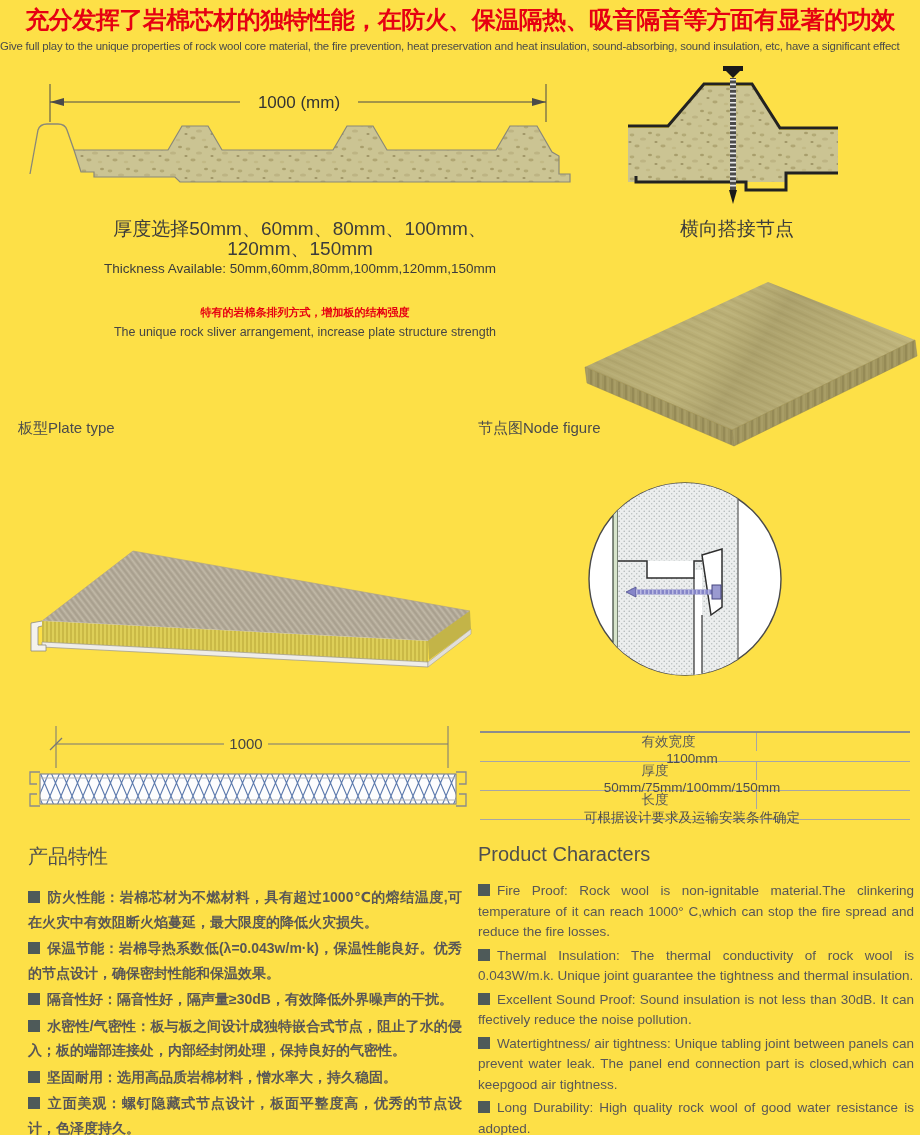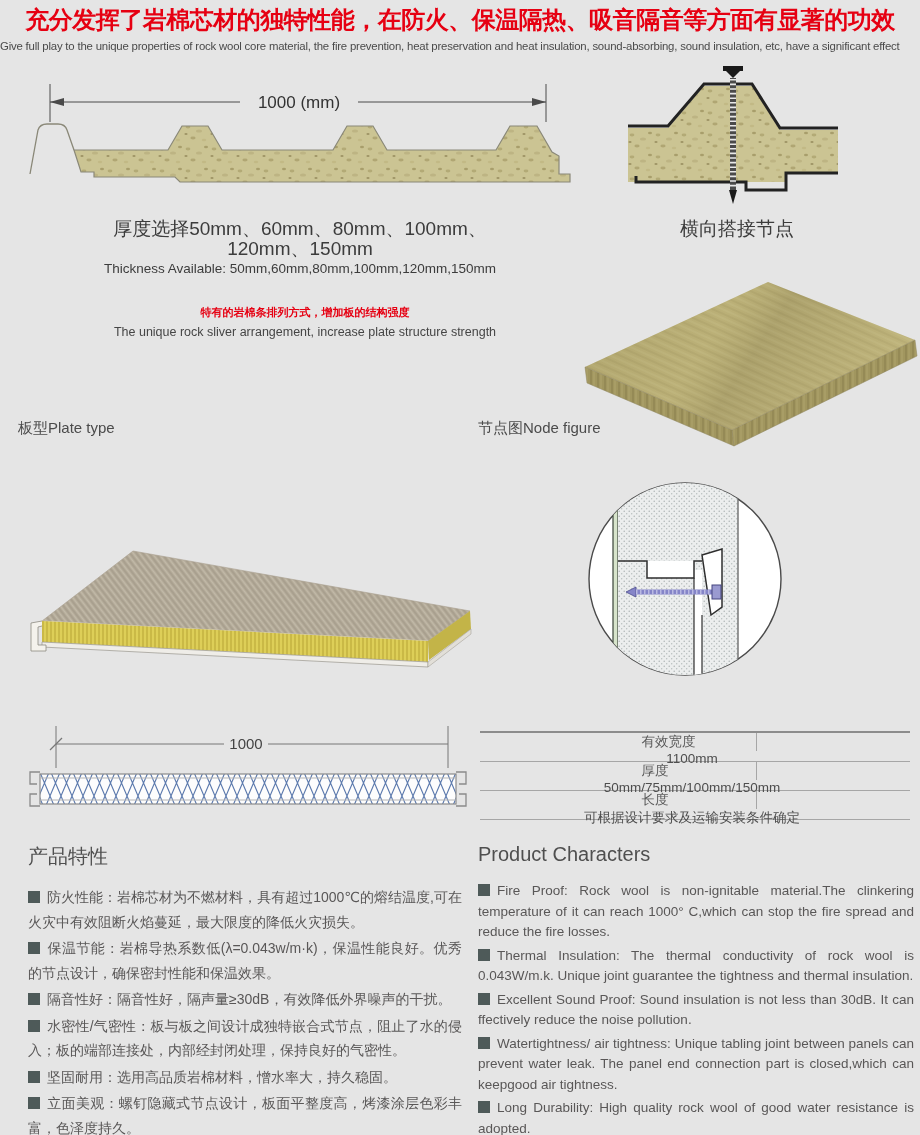--- a/index.html
+++ b/index.html
@@ -1,17 +1,17 @@
 <!DOCTYPE html>
 <html><head>
 <meta charset="utf-8">
 <style>
   html,body { margin:0; padding:0; background:#ffffff; }
   .page {
-    position:relative; width:920px; height:1135px; background:#e5e5e5;
+    position:relative; width:920px; height:1135px; background:#fde047;
     font-family:"Liberation Sans","DejaVu Sans",sans-serif; overflow:hidden;
   }
   
   .main-title {
     position:absolute; top:4px; left:0; width:920px; text-align:center;
     font-size:24px; font-weight:bold; color:#e60012; letter-spacing:-0.5px; white-space:nowrap;
   }
   .sub-title {
     position:absolute; top:40px; left:0; width:920px; text-align:left;
     font-size:11.4px; color:#4a4a4a; letter-spacing:-0.2px; white-space:nowrap; overflow:hidden;
@@ -32,21 +32,21 @@
   .spec-table { position:absolute; left:480px; top:731px; width:430px; border-top:2px solid #8c8c8c; }
   .spec-row { display:flex; height:28px; border-bottom:1px solid #a6a6a6; align-items:center; font-size:13.5px;flex-direction:column; }
   .spec-label { width:114px; padding-left:8px; color:#5a5a5a; border-right:1px solid #a6a6a6;
                 height:100%; display:flex; align-items:center; }
   .spec-value { flex:1; text-align:right; padding-right:6px; color:#4e4e4e; }
   
   .features { position:absolute; color:#595757; }
   .features.zh { left:28px;  top:843px; width:434px; }
   .features.en { left:478px; top:843px; width:436px; }
   .features .heading { font-size:20px; color:#4f4f4f; margin:0 0 15px 0; font-weight:400; }
-  .features.zh .item { font-size:14px;   line-height:24.5px; text-align:justify; margin-bottom:2px; }
+  .features.zh .item { font-size:14px;   line-height:24.5px; text-align:justify; margin-bottom:2px;font-weight:bold; }
   .features.en .item { font-size:13.5px; line-height:20.5px; text-align:justify; margin-bottom:3px; }
   .sq { display:inline-block; width:12px; height:12px; background:#4e5a59; margin-right:7px; vertical-align:-1px; }
   svg text { font-family:"Liberation Sans","DejaVu Sans",sans-serif; }
 </style>
 </head>
 <body>
 
 <div class="page">
 
   <div class="main-title">充分发挥了岩棉芯材的独特性能，在防火、保温隔热、吸音隔音等方面有显著的功效</div>
@@ -226,21 +226,21 @@
     </div>
   </div>
 
   <div class="features zh">
     <div class="heading">产品特性</div>
     <div class="item"><span class="sq"></span><span>防火性能：岩棉芯材为不燃材料，具有超过1000℃的熔结温度,可在火灾中有效阻断火焰蔓延，最大限度的降低火灾损失。</span></div>
     <div class="item"><span class="sq"></span><span>保温节能：岩棉导热系数低(λ=0.043w/m·k)，保温性能良好。优秀的节点设计，确保密封性能和保温效果。</span></div>
     <div class="item"><span class="sq"></span><span>隔音性好：隔音性好，隔声量≥30dB，有效降低外界噪声的干扰。</span></div>
     <div class="item"><span class="sq"></span><span>水密性/气密性：板与板之间设计成独特嵌合式节点，阻止了水的侵入；板的端部连接处，内部经封闭处理，保持良好的气密性。</span></div>
     <div class="item"><span class="sq"></span><span>坚固耐用：选用高品质岩棉材料，憎水率大，持久稳固。</span></div>
-    <div class="item"><span class="sq"></span><span>立面美观：螺钉隐藏式节点设计，板面平整度高，烤漆涂层色彩丰富，色泽度持久。</span></div>
+    <div class="item"><span class="sq"></span><span>立面美观：螺钉隐藏式节点设计，板面平整度高，优秀的节点设计，色泽度持久。</span></div>
   </div>
 
   <div class="features en">
     <div class="heading">Product Characters</div>
     <div class="item"><span class="sq"></span><span>Fire Proof: Rock wool is non-ignitable material.The clinkering temperature of it can reach 1000° C,which can stop the fire spread and reduce the fire losses.</span></div>
     <div class="item"><span class="sq"></span><span>Thermal Insulation: The thermal conductivity of rock wool is 0.043W/m.k. Unique joint guarantee the tightness and thermal insulation.</span></div>
     <div class="item"><span class="sq"></span><span>Excellent Sound Proof: Sound insulation is not less than 30dB. It can ffectively reduce the noise pollution.</span></div>
     <div class="item"><span class="sq"></span><span>Watertightness/ air tightness: Unique tabling joint between panels can prevent water leak. The panel end connection part is closed,which can keepgood air tightness.</span></div>
     <div class="item"><span class="sq"></span><span>Long Durability: High quality rock wool of good water resistance is adopted.</span></div>
 

